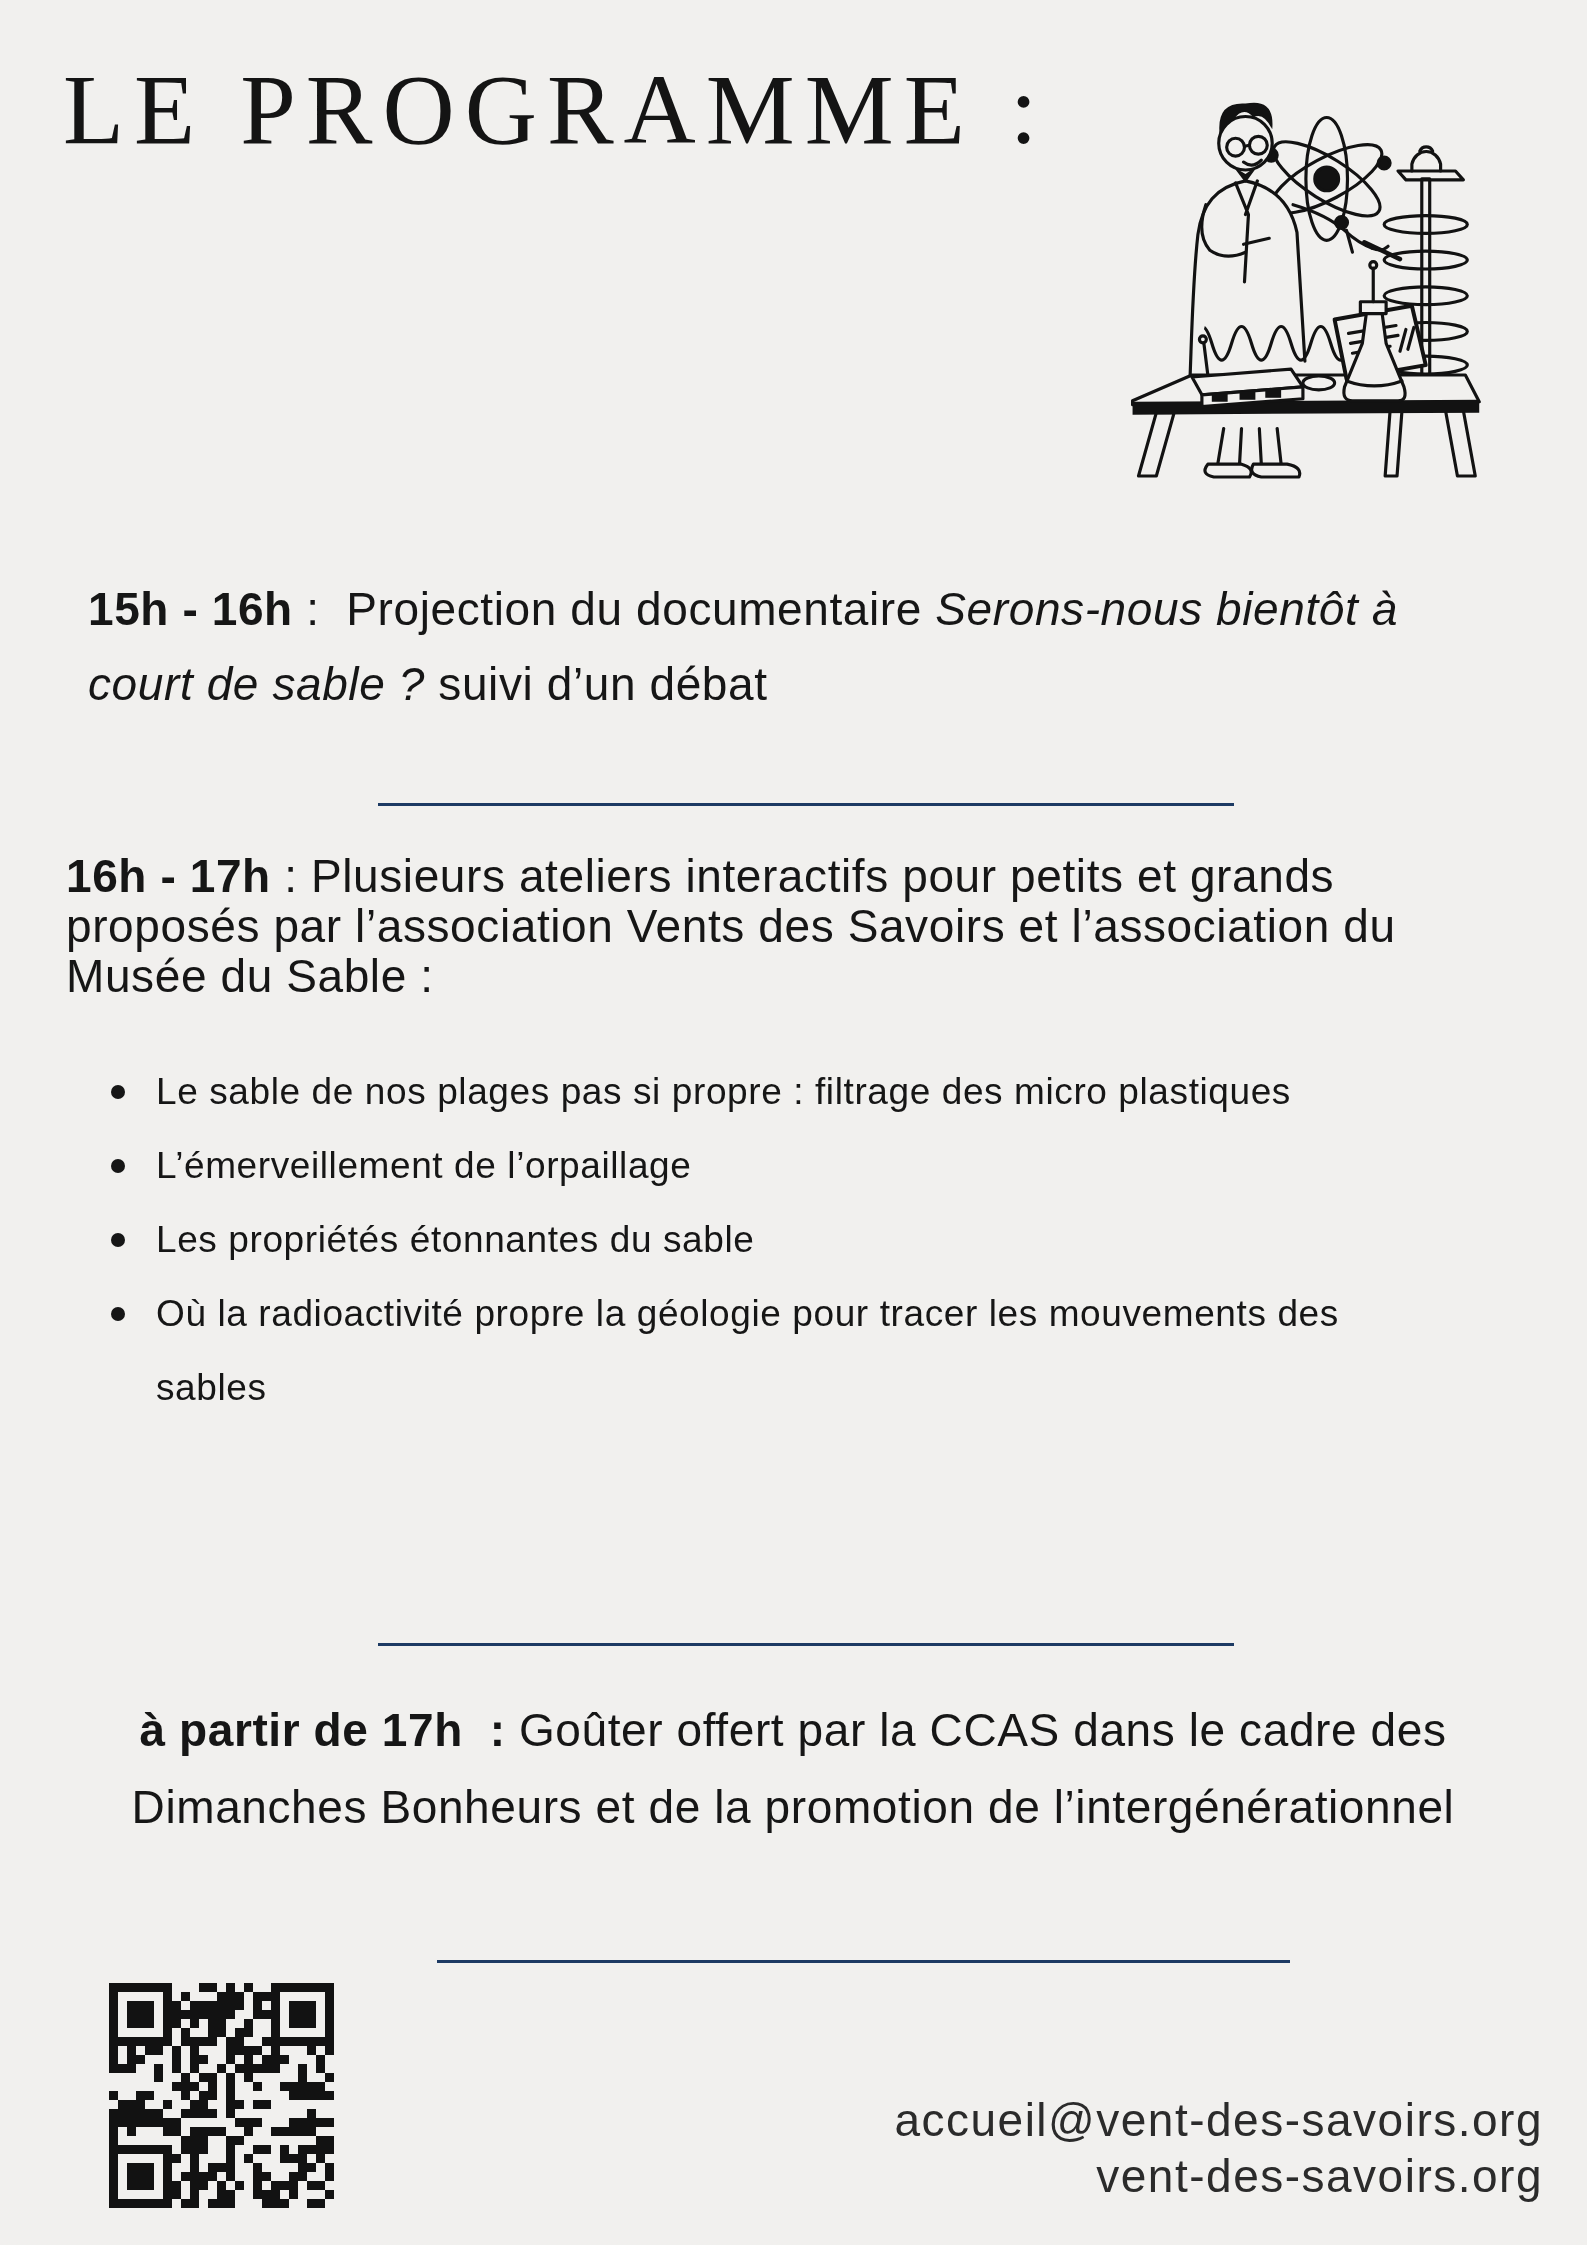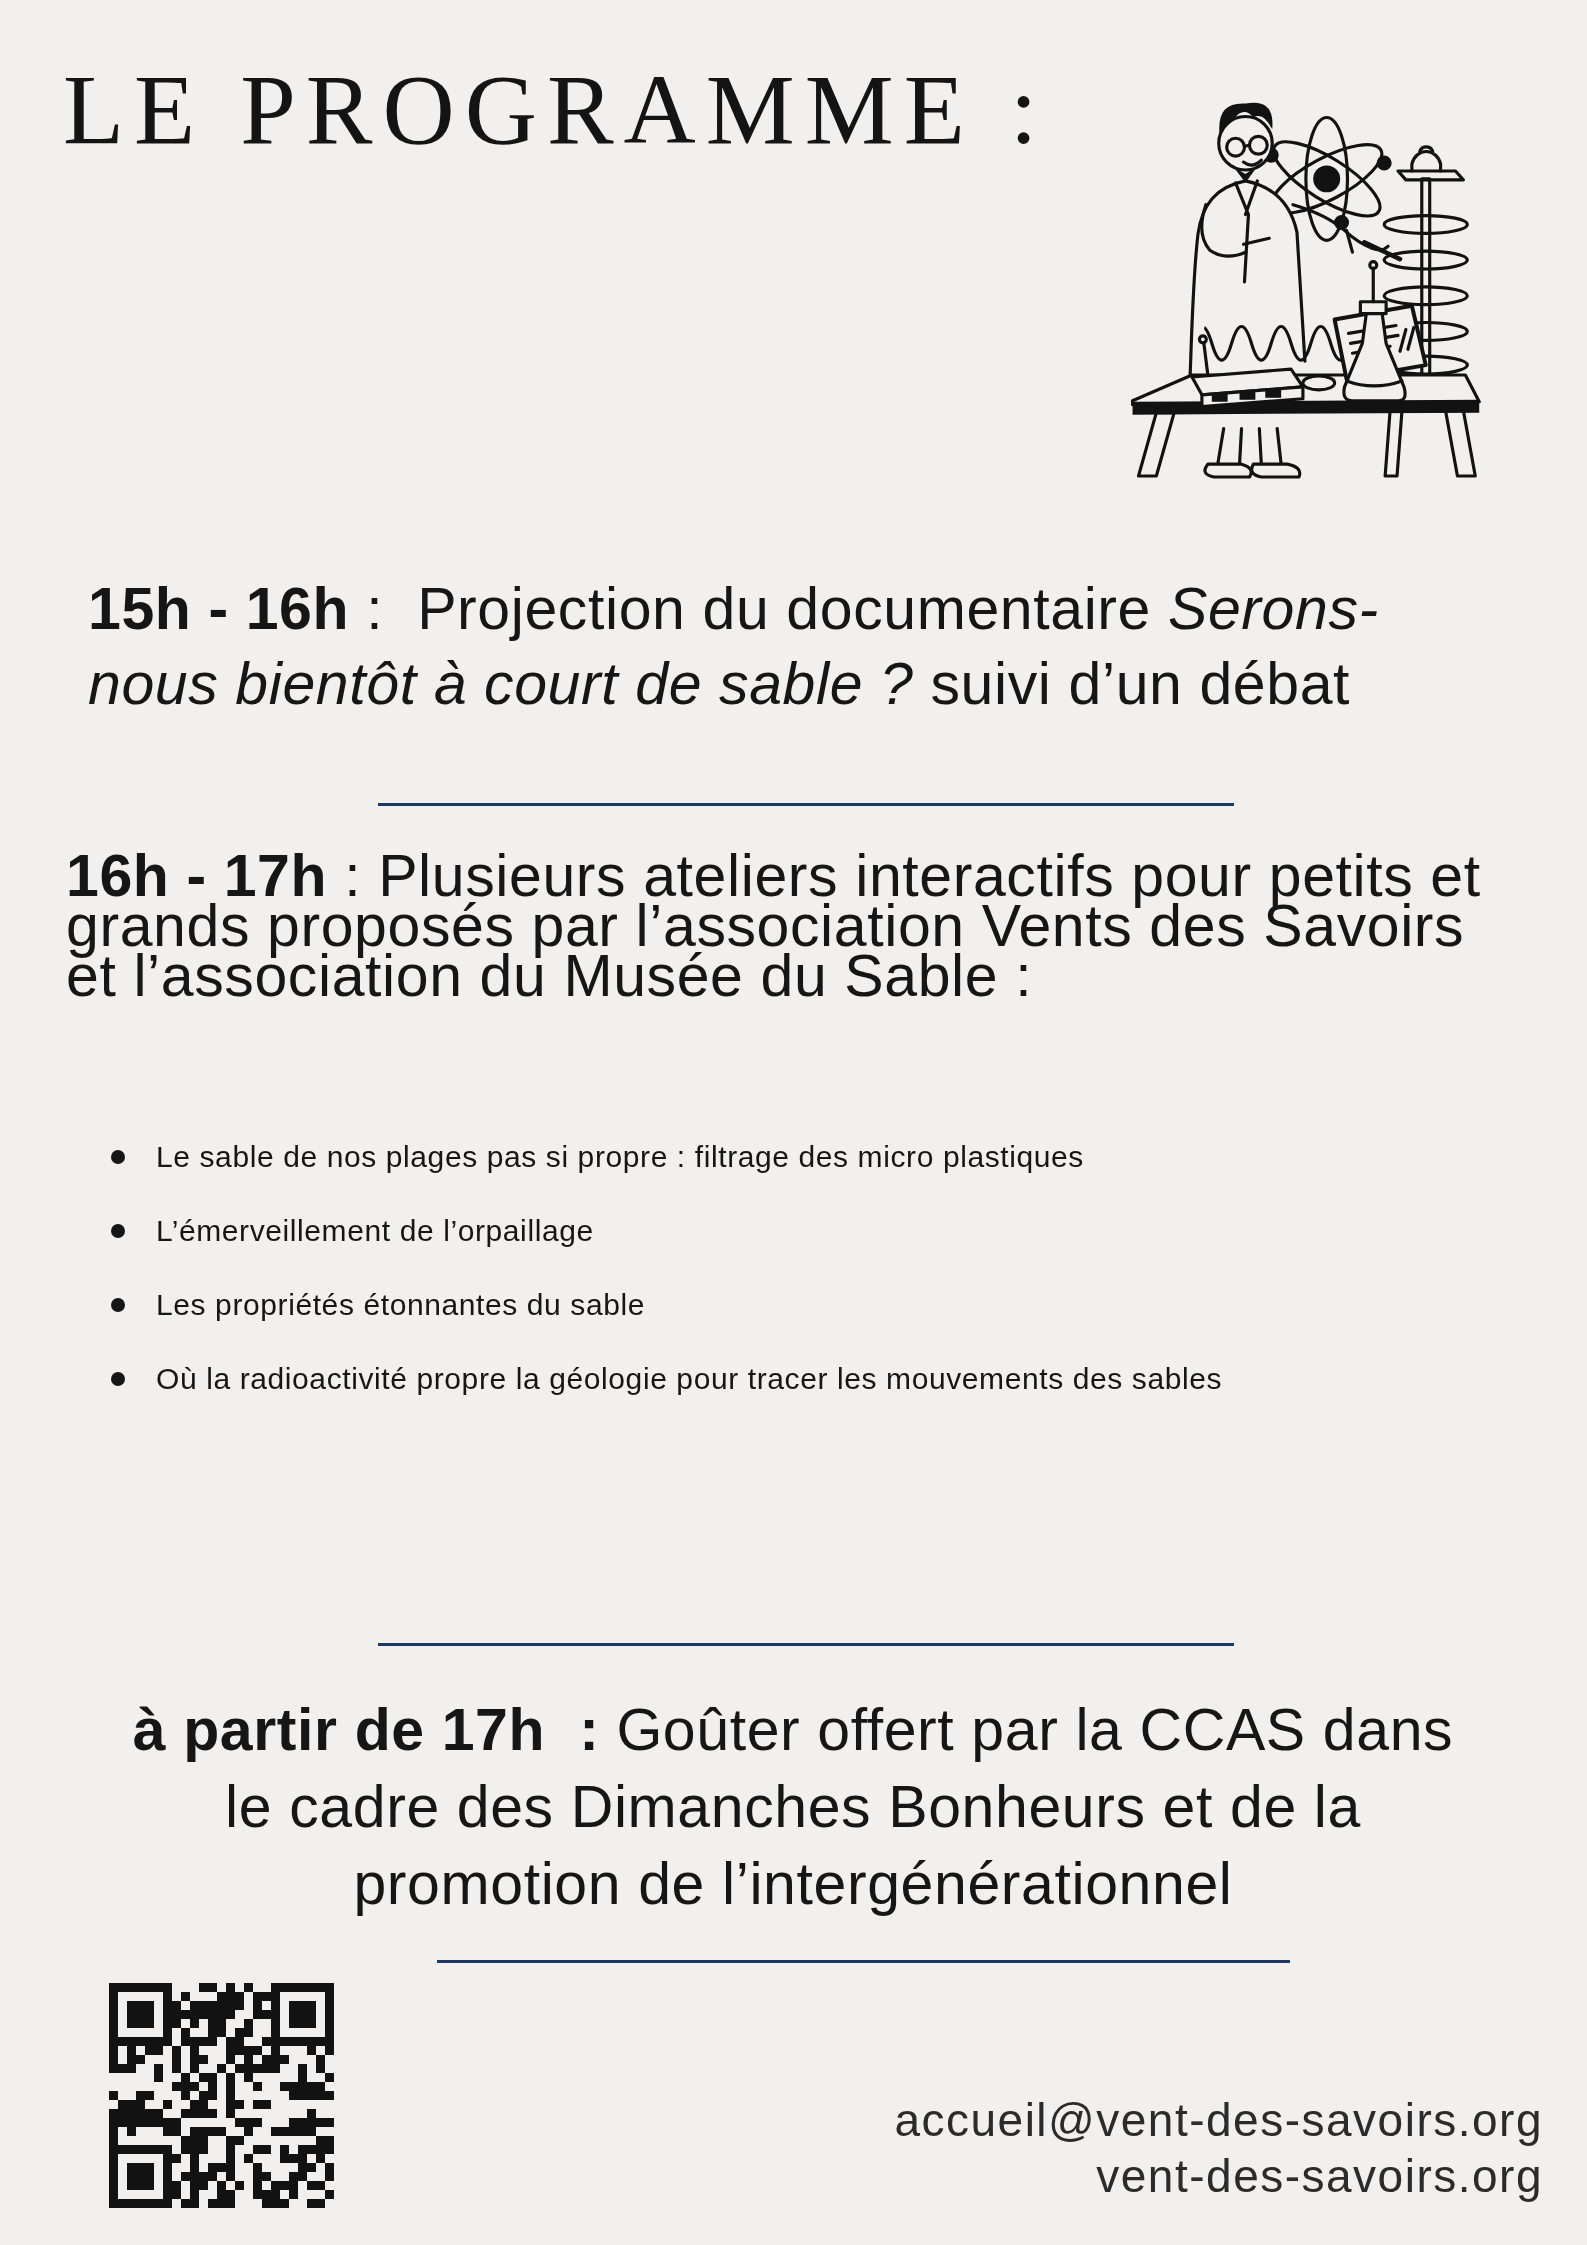--- a/index.html
+++ b/index.html
@@ -14,32 +14,32 @@
   }
   .title{
     position:absolute; left:63px; top:52px; margin:0;
     font-family:"Liberation Serif","DejaVu Serif",serif;
     font-weight:400; font-size:100px; line-height:1.15; letter-spacing:10px;
     color:#141414; white-space:nowrap;
   }
   .illustration{ position:absolute; left:1096px; top:64px; width:398px; height:416px; }
   .illustration svg{ width:100%; height:100%; display:block; }
 
-  .bodytext{ font-size:59px; line-height:75px; letter-spacing:0.6px; margin:0; }
+  .bodytext{ font-size:46px; line-height:75px; letter-spacing:0.6px; margin:0; }
   .b{ font-weight:700; }
   .i{ font-style:italic; }
 
   .p1{ position:absolute; left:88px; top:572px;  width:1330px; }
   .p2{ position:absolute; left:66px; top:851px;  width:1460px; line-height:50px; }
   .p3{ position:absolute; left:113px; top:1692px; width:1360px; text-align:center; line-height:77px; }
 
   ul.bullets{
-    position:absolute; left:66px; top:1120px; width:1350px;
+    position:absolute; left:66px; top:1055px; width:1350px;
     margin:0; padding:0; list-style:none;
-    font-size:30px; line-height:74px; letter-spacing:0.6px;
+    font-size:37px; line-height:74px; letter-spacing:0.6px;
   }
   ul.bullets li{ position:relative; padding-left:90px; }
   ul.bullets li::before{
     content:""; position:absolute; left:45px; top:30px;
     width:14px; height:14px; border-radius:50%; background:var(--ink);
   }
 
   .divider{ position:absolute; height:3px; background:var(--divider); }
   .d1{ left:378px; top:803px;  width:856px; }
   .d2{ left:378px; top:1643px; width:856px; }

